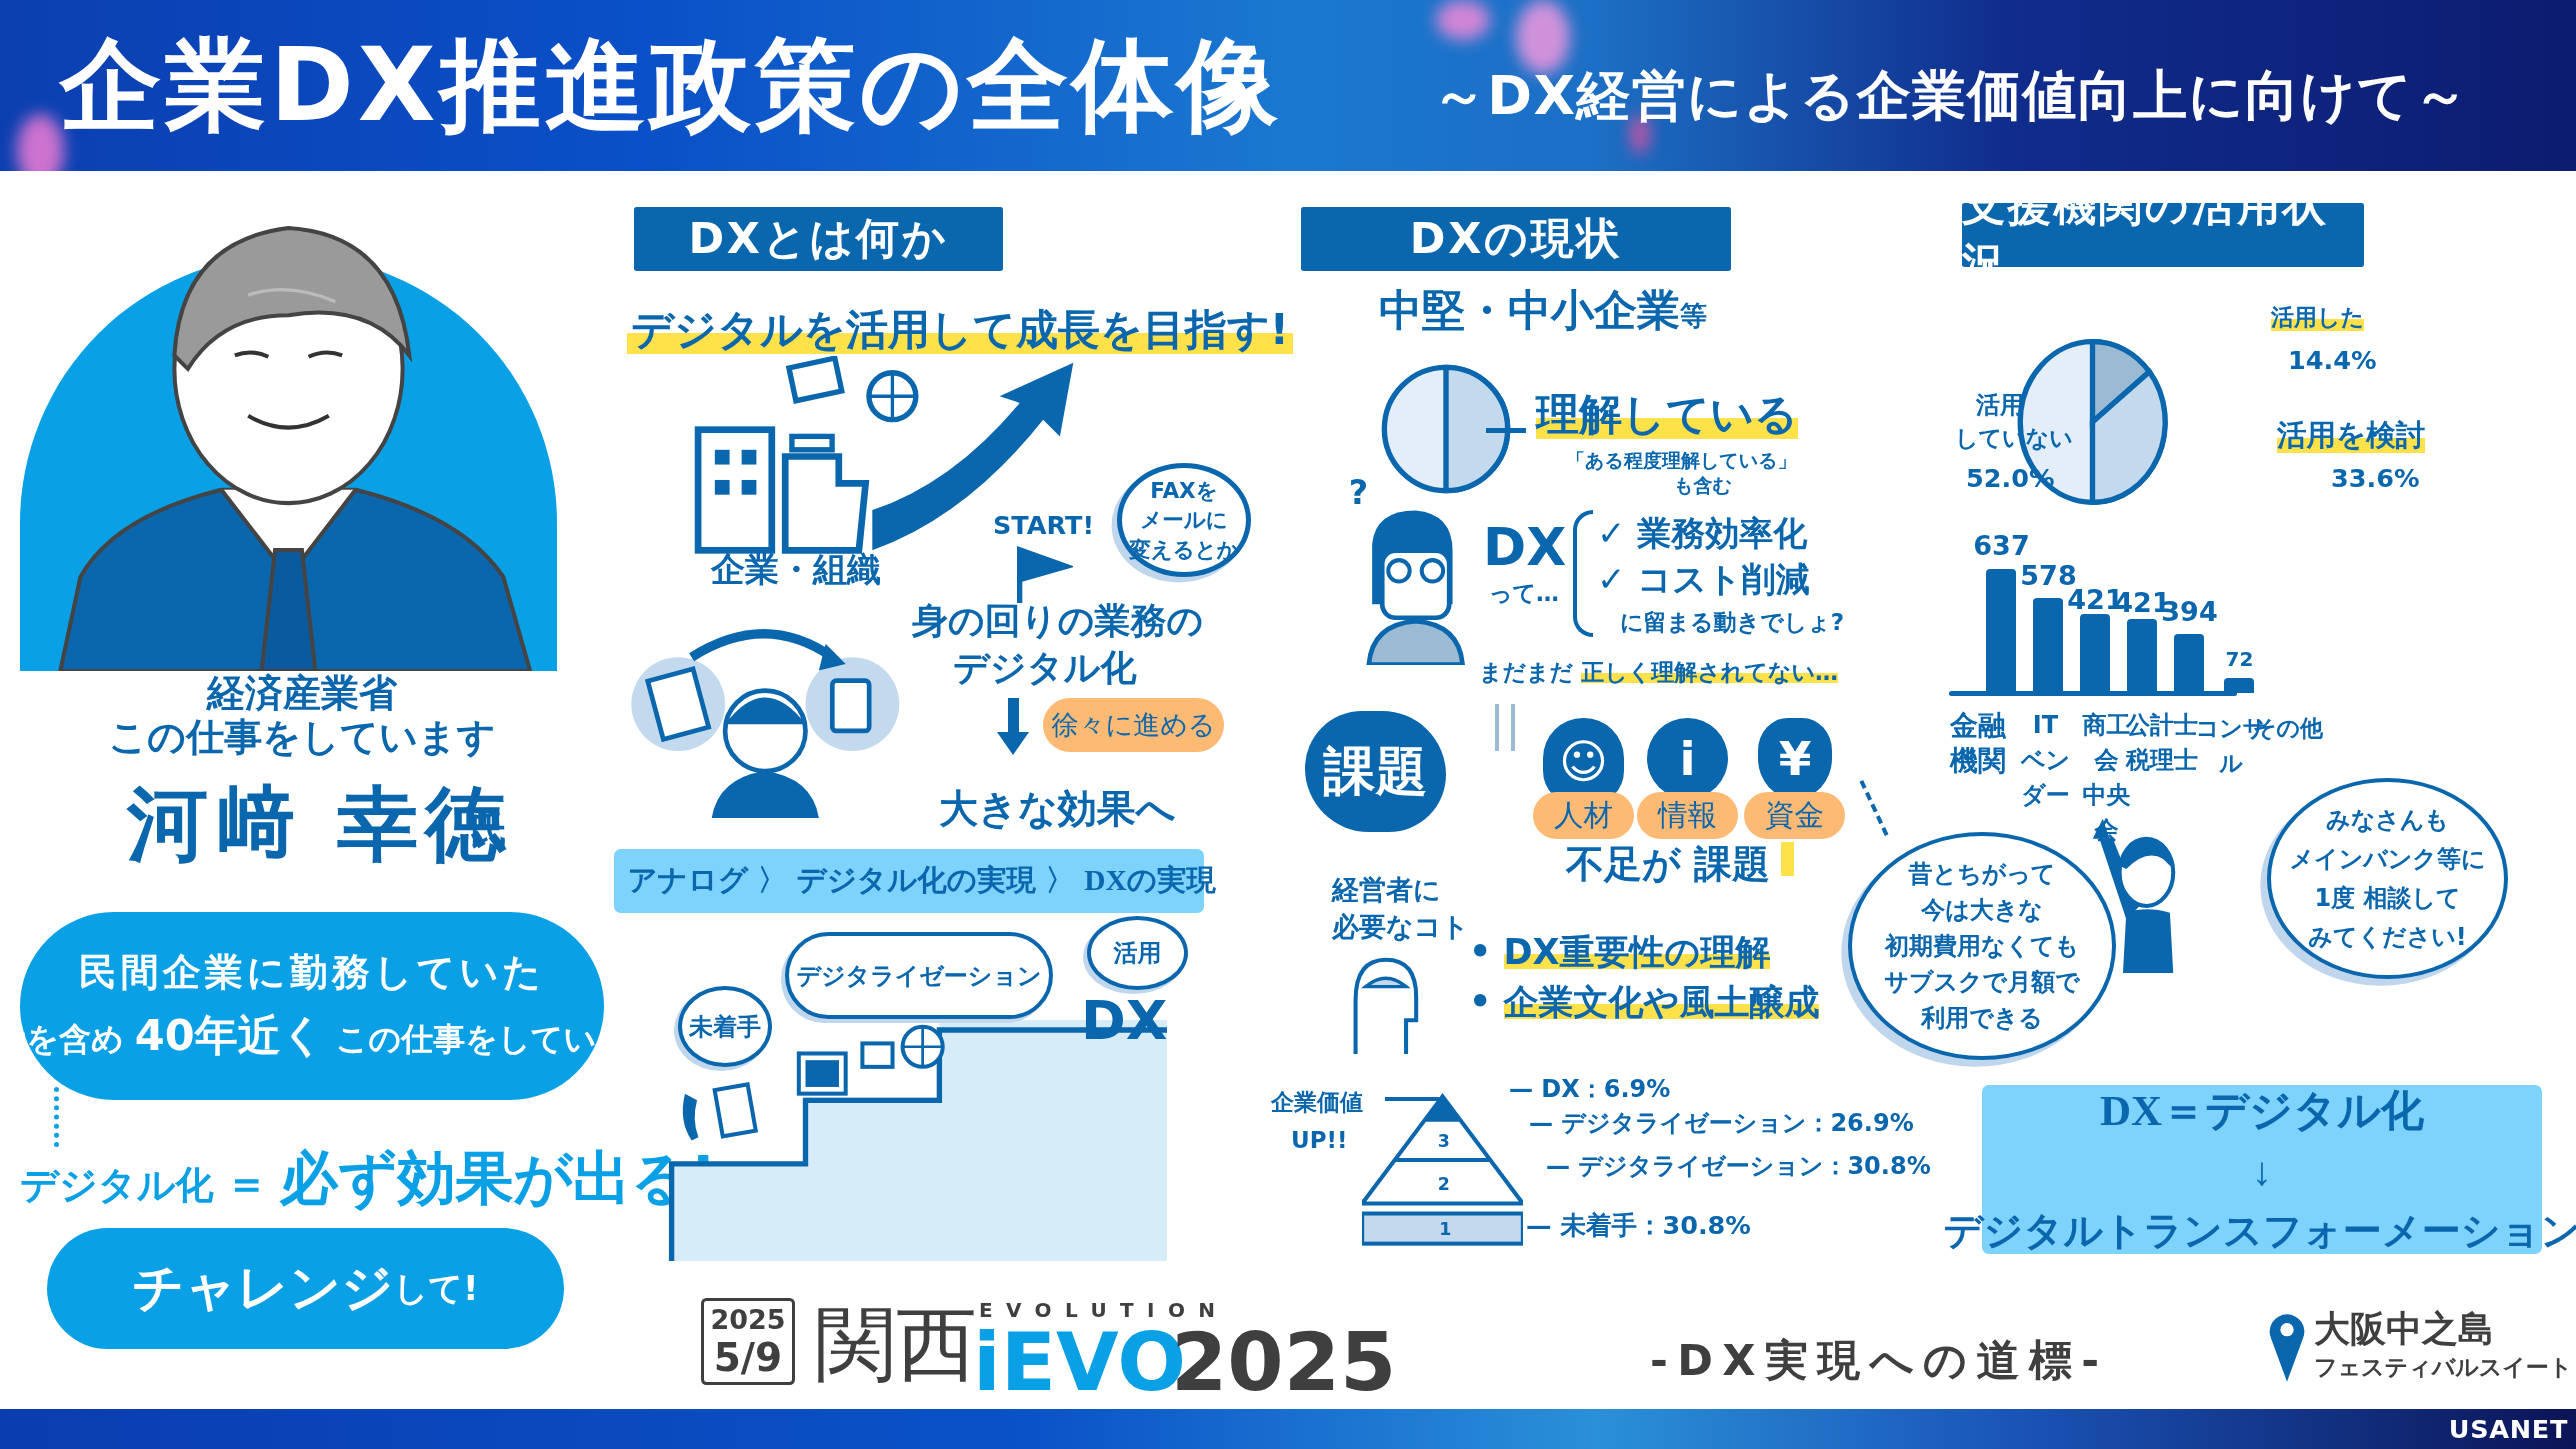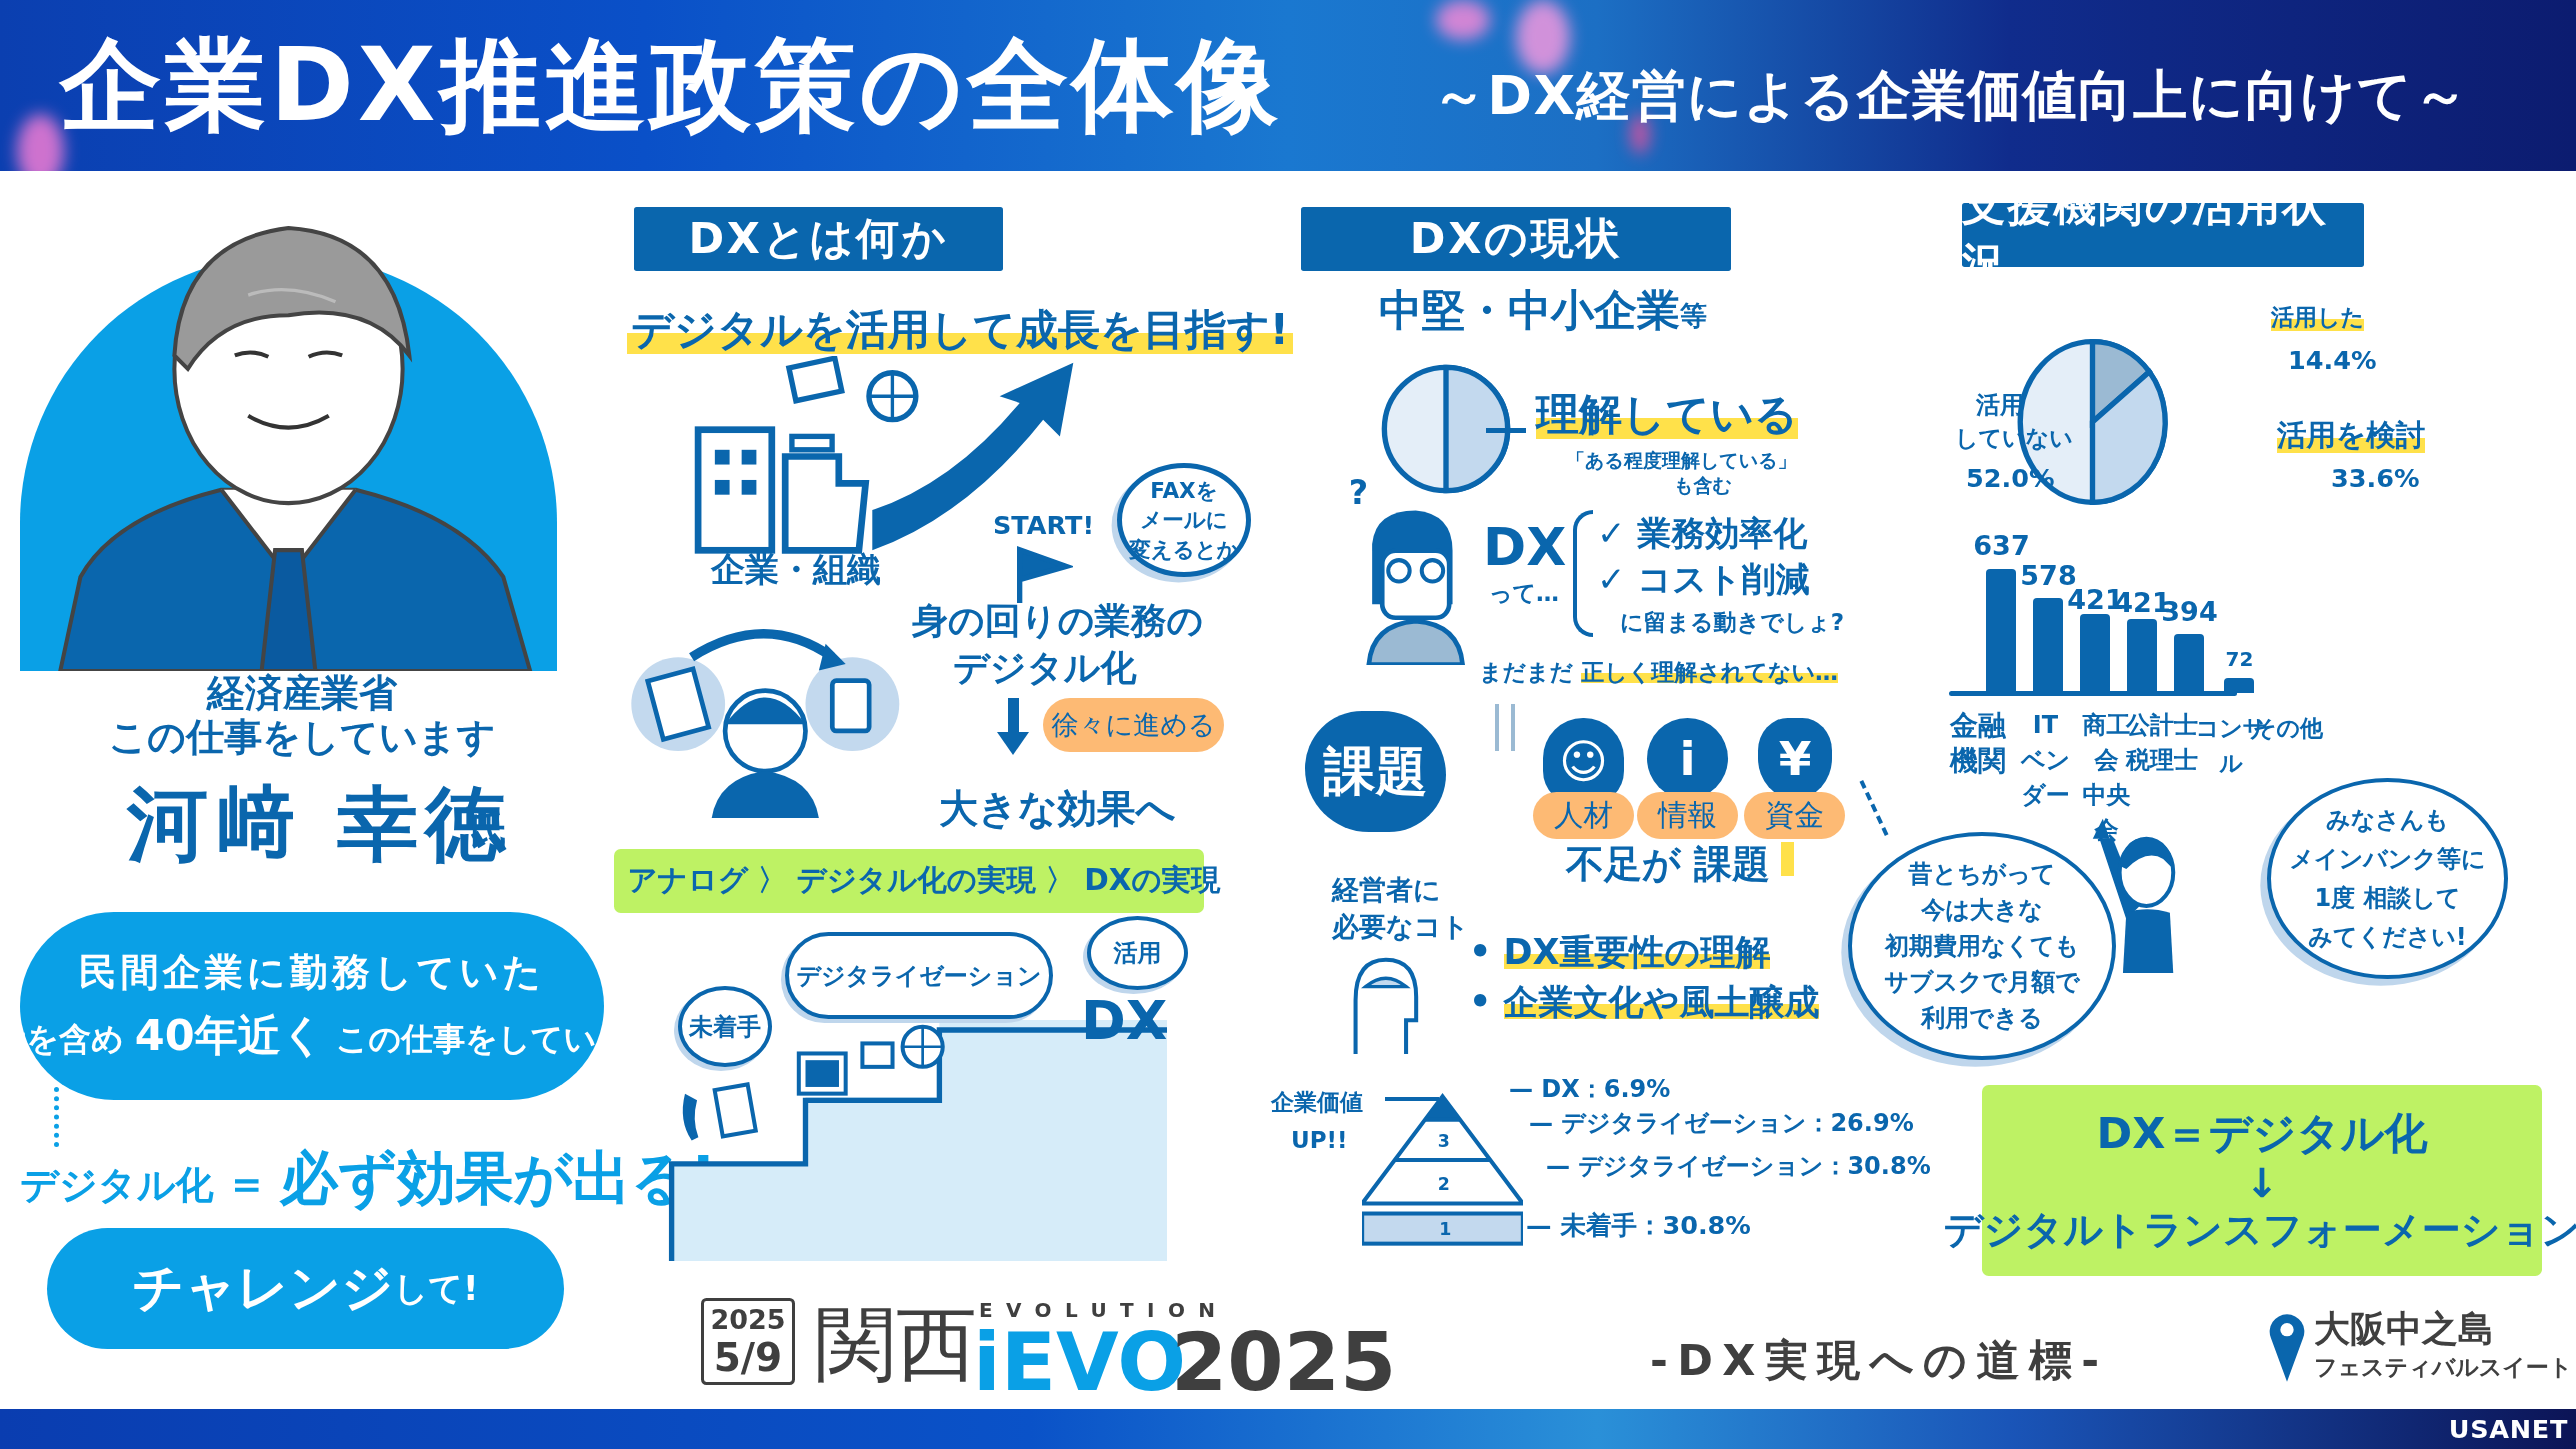--- a/index.html
+++ b/index.html
@@ -45,21 +45,21 @@
     .hl { background: linear-gradient(transparent 55%, #ffe14a 55%, #ffe14a 92%, transparent 92%); }
     .pill {
       position: absolute; background: #0aa0e6; color: #fff; border-radius: 148px;
       display: flex; flex-direction: column; align-items: center; justify-content: center; font-weight: bold;
     }
     .speech {
       position: absolute; border: 5.4px solid #0a66ad; border-radius: 50%; background: #fff;
       box-shadow: -6.7px 6.7px 0 #bfd6ec; display: flex; flex-direction: column;
       align-items: center; justify-content: center; text-align: center; color: #0a66ad; font-weight: bold;
     }
-    .light-box { position: absolute; background: #bef264; border-radius: 6.7px; }
+    .light-box { position: absolute; background: #7dd3fc; border-radius: 6.7px; font-family: Liberation Serif, serif; }
     .bar { position: absolute; background: #0a66ad; border-radius: 4px 4px 0 0; }
     .bar-val { position: absolute; font-size: 27px; font-weight: bold; color: #0a66ad; text-align: center; width: 81px; }
     .bar-lbl { position: absolute; font-size: 28px; font-weight: bold; color: #0a66ad; text-align: center; width: 121px; line-height: 35px; }
     .circle-ico {
       position: absolute; width: 81px; height: 87px; background: #0a66ad; border-radius: 40px 40px 34px 34px;
       color: #fff; font-size: 47px; font-weight: bold; display: flex; align-items: center; justify-content: center;
     }
     .soft-blob {
       position: absolute; background: #fdba74; border-radius: 40px; color: #0a66ad;
       font-size: 29.5px; font-weight: normal; display: flex; align-items: center; justify-content: center;
@@ -324,21 +324,21 @@
     <path d="M50 80 Q60 30 100 40 Q130 50 130 85 L115 70 Q90 55 60 85 Z" fill="#0a66ad"></path>
     <path d="M55 240 L60 150 Q90 140 125 150 L130 240 Z" fill="#0a66ad"></path>
   </svg>
   <div class="speech" style="left:2267px;top:778px;width:241px;height:201px;font-size:24px;line-height:39px;border-width:4px;">
     <div>みなさんも</div>
     <div>メインバンク等に</div>
     <div>1度 相談して</div>
     <div>みてください!</div>
   </div>
 
-  <div class="light-box" style="left:1982px;top:1085px;width:560px;height:191px;display:flex;flex-direction:column;align-items:center;justify-content:center;">
+  <div class="light-box" style="left:1982px;top:1085px;width:560px;height:169px;display:flex;flex-direction:column;align-items:center;justify-content:center;gap:12px;">
     <div class="blue-t" style="font-size:43px;">DX＝デジタル化</div>
     <div class="blue-t" style="font-size:40px;line-height:40px;">↓</div>
     <div class="blue-t" style="font-size:39px;white-space:nowrap;">デジタルトランスフォーメーション</div>
   </div>
 </div>
 
 <div>
   <div class="abs dark" style="left:701px;top:1298px;width:94px;height:87px;border:3.4px solid #3f3f3f;border-radius:5.4px;display:flex;flex-direction:column;align-items:center;justify-content:center;font-weight:bold;">
     <div style="font-size:27px;">2025</div>
     <div style="font-size:39px;">5/9</div>

